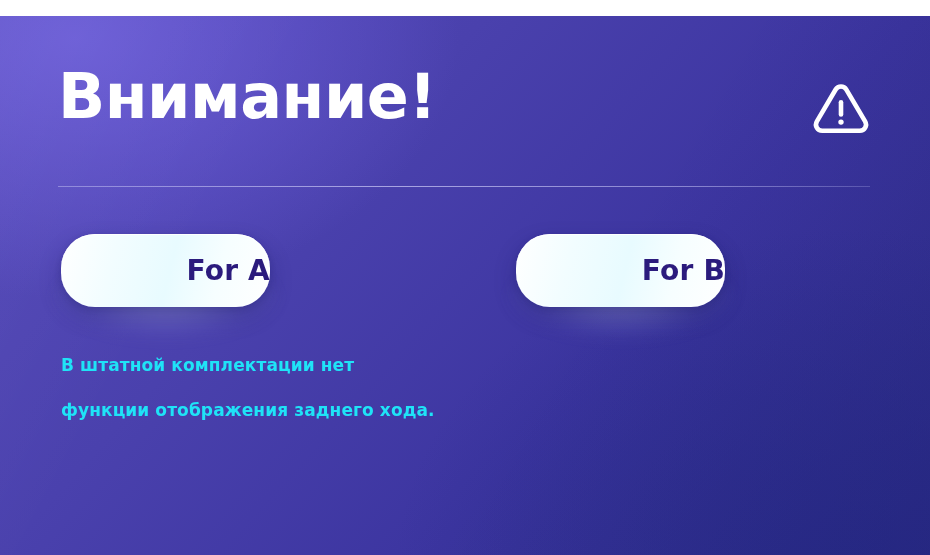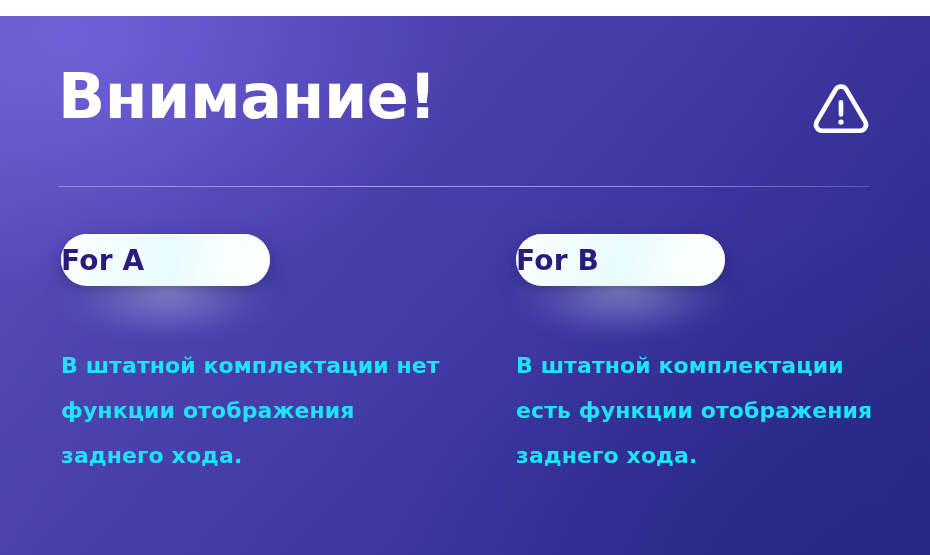--- a/index.html
+++ b/index.html
@@ -118,46 +118,46 @@
         rgba(198,206,250,0.26) 38%,
         rgba(150,150,230,0.10) 62%,
         rgba(110,110,210,0.0) 80%);
     filter: blur(7px);
     pointer-events: none;
   }
 
   .pill {
     position: relative;
     width: 209px;
-    height: 52px;
+    height: 73px;
     border-radius: 34px;
     background: linear-gradient(104deg, #ffffff 0%, #f2fdff 26%, #e8fbff 52%, #f6feff 74%, #ffffff 100%);
     box-shadow:
       0 10px 22px rgba(24, 22, 92, 0.30),
       0 2px 6px rgba(24, 22, 92, 0.18),
       inset 0 1px 0 rgba(255,255,255,0.9);
     display: flex;
     align-items: center;
-    justify-content: flex-start;
+    justify-content: flex-end;
   }
 
   .pill-label {
     font-size: 28px;
     font-weight: 700;
     color: #2b1b7d;
     letter-spacing: 0.2px;
     font-family: "DejaVu Sans", "Liberation Sans", sans-serif;
     user-select: none;
   }
 
   .column-text {
     margin: 0;
     padding-top: 42px;
     width: 382px;
-    font-size: 22px;
+    font-size: 17px;
     line-height: 45px;
     font-weight: 700;
     color: #1fe3f7;
     font-family: "DejaVu Sans", "Liberation Sans", sans-serif;
     letter-spacing: 0.1px;
   }
   .column.col-b .column-text { width: 388px; }
 </style>
 </head>
 <body>
@@ -199,17 +199,16 @@
       <p class="column-text">В штатной комплектации нет функции отображения заднего хода.</p>
     </div>
 
     <div class="column col-b">
       <div class="pill-wrap">
         <div class="pill-glow"></div>
         <div class="pill">
           <span class="pill-label">For B</span>
         </div>
       </div>
-      <p class="column-text">В штатной комплектации есть функции отображения заднего хода.</p>
     </div>
 
   </div>
 </div>
 
 </body></html>

